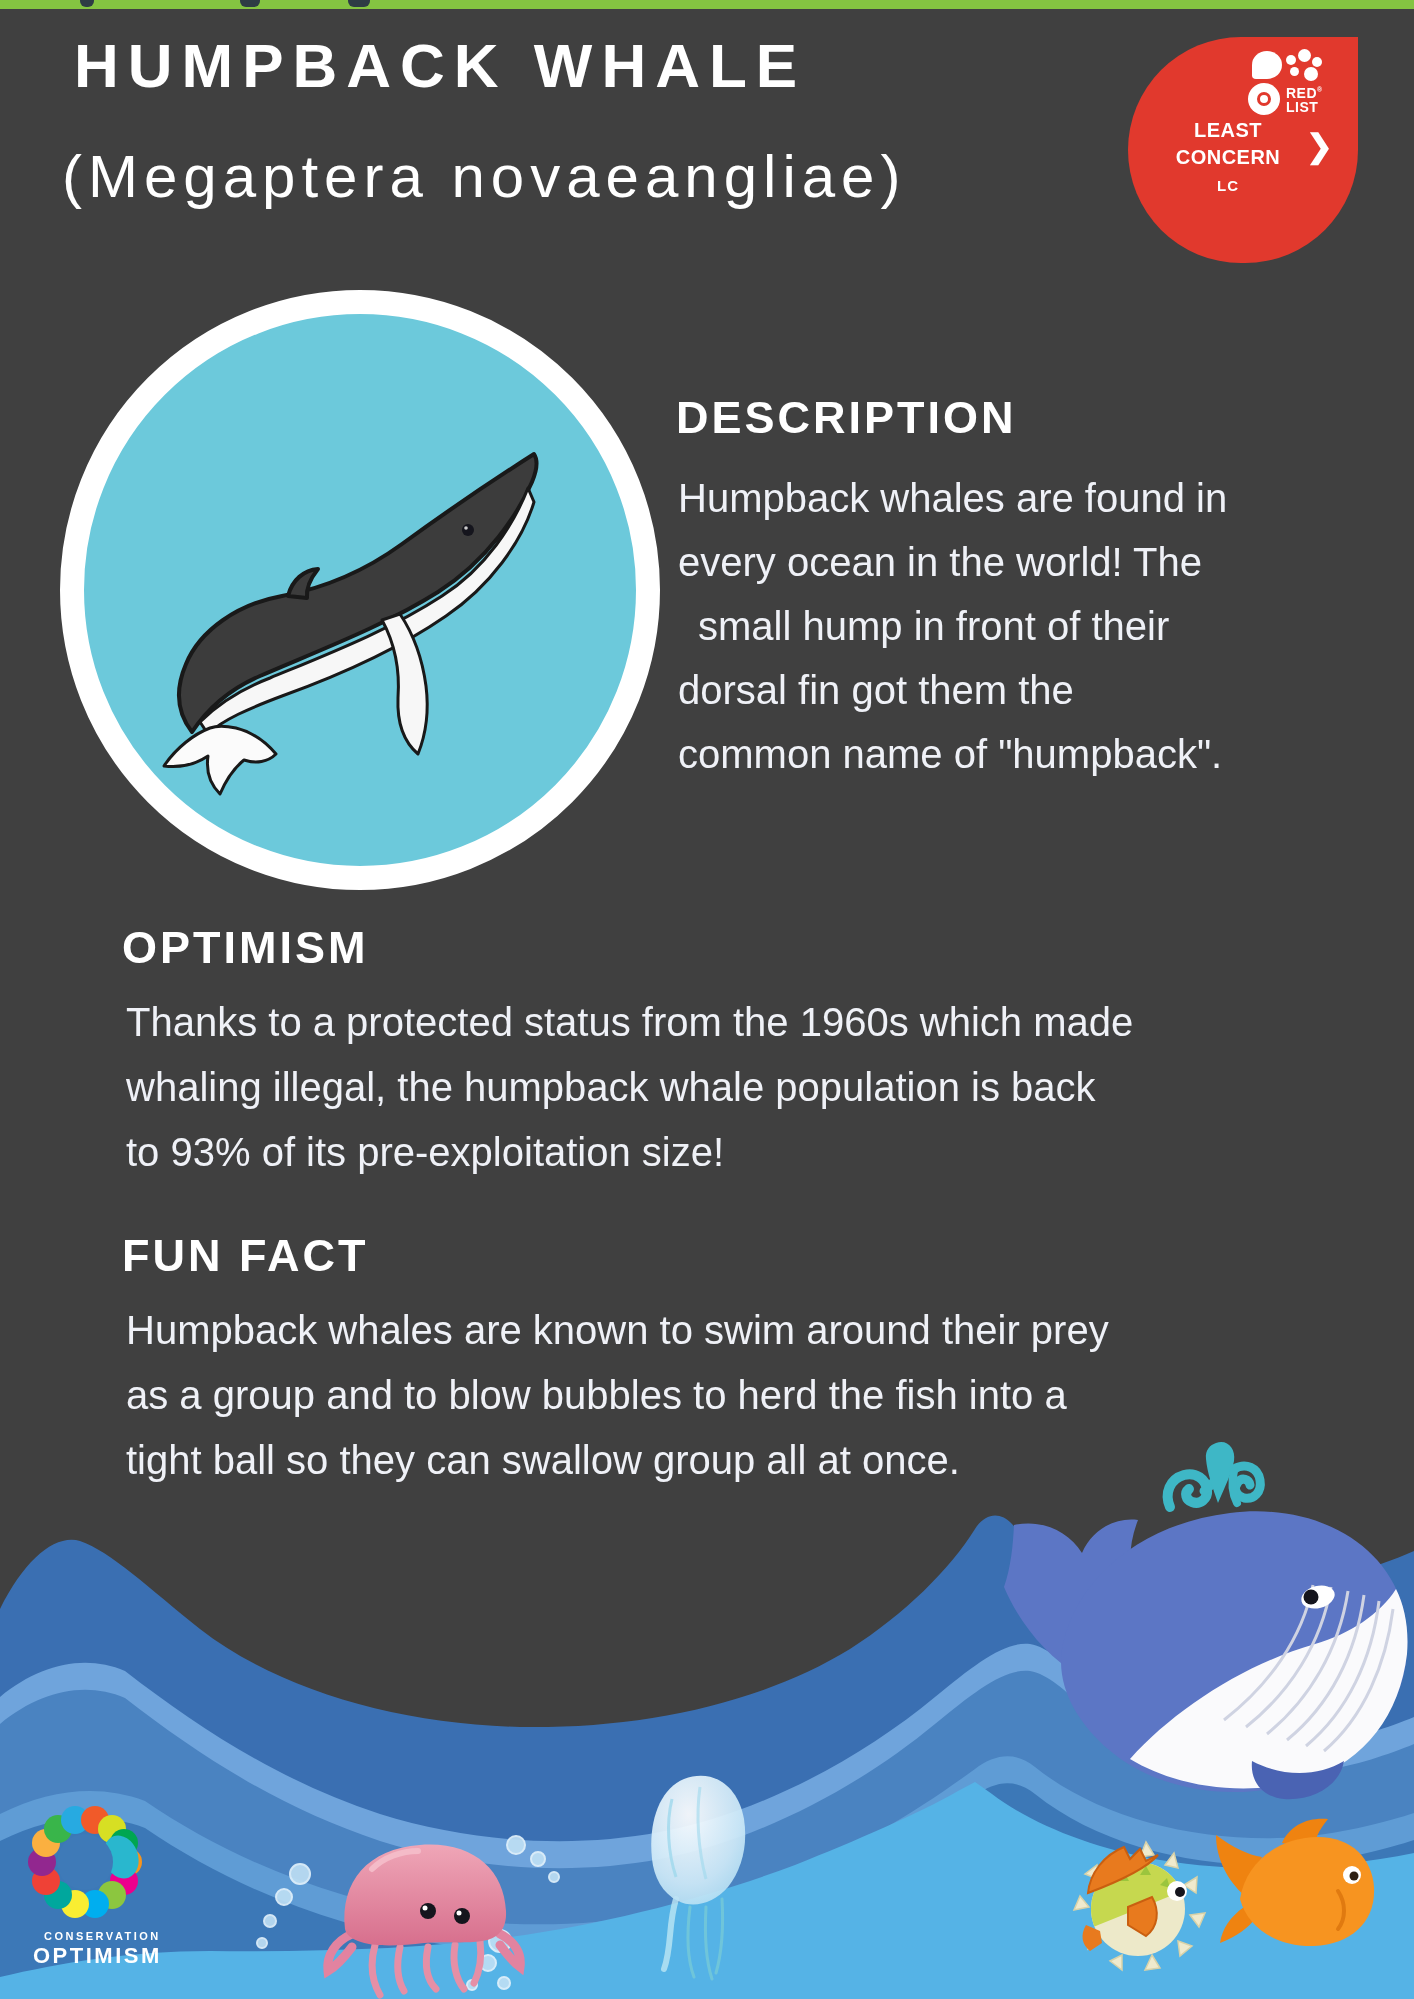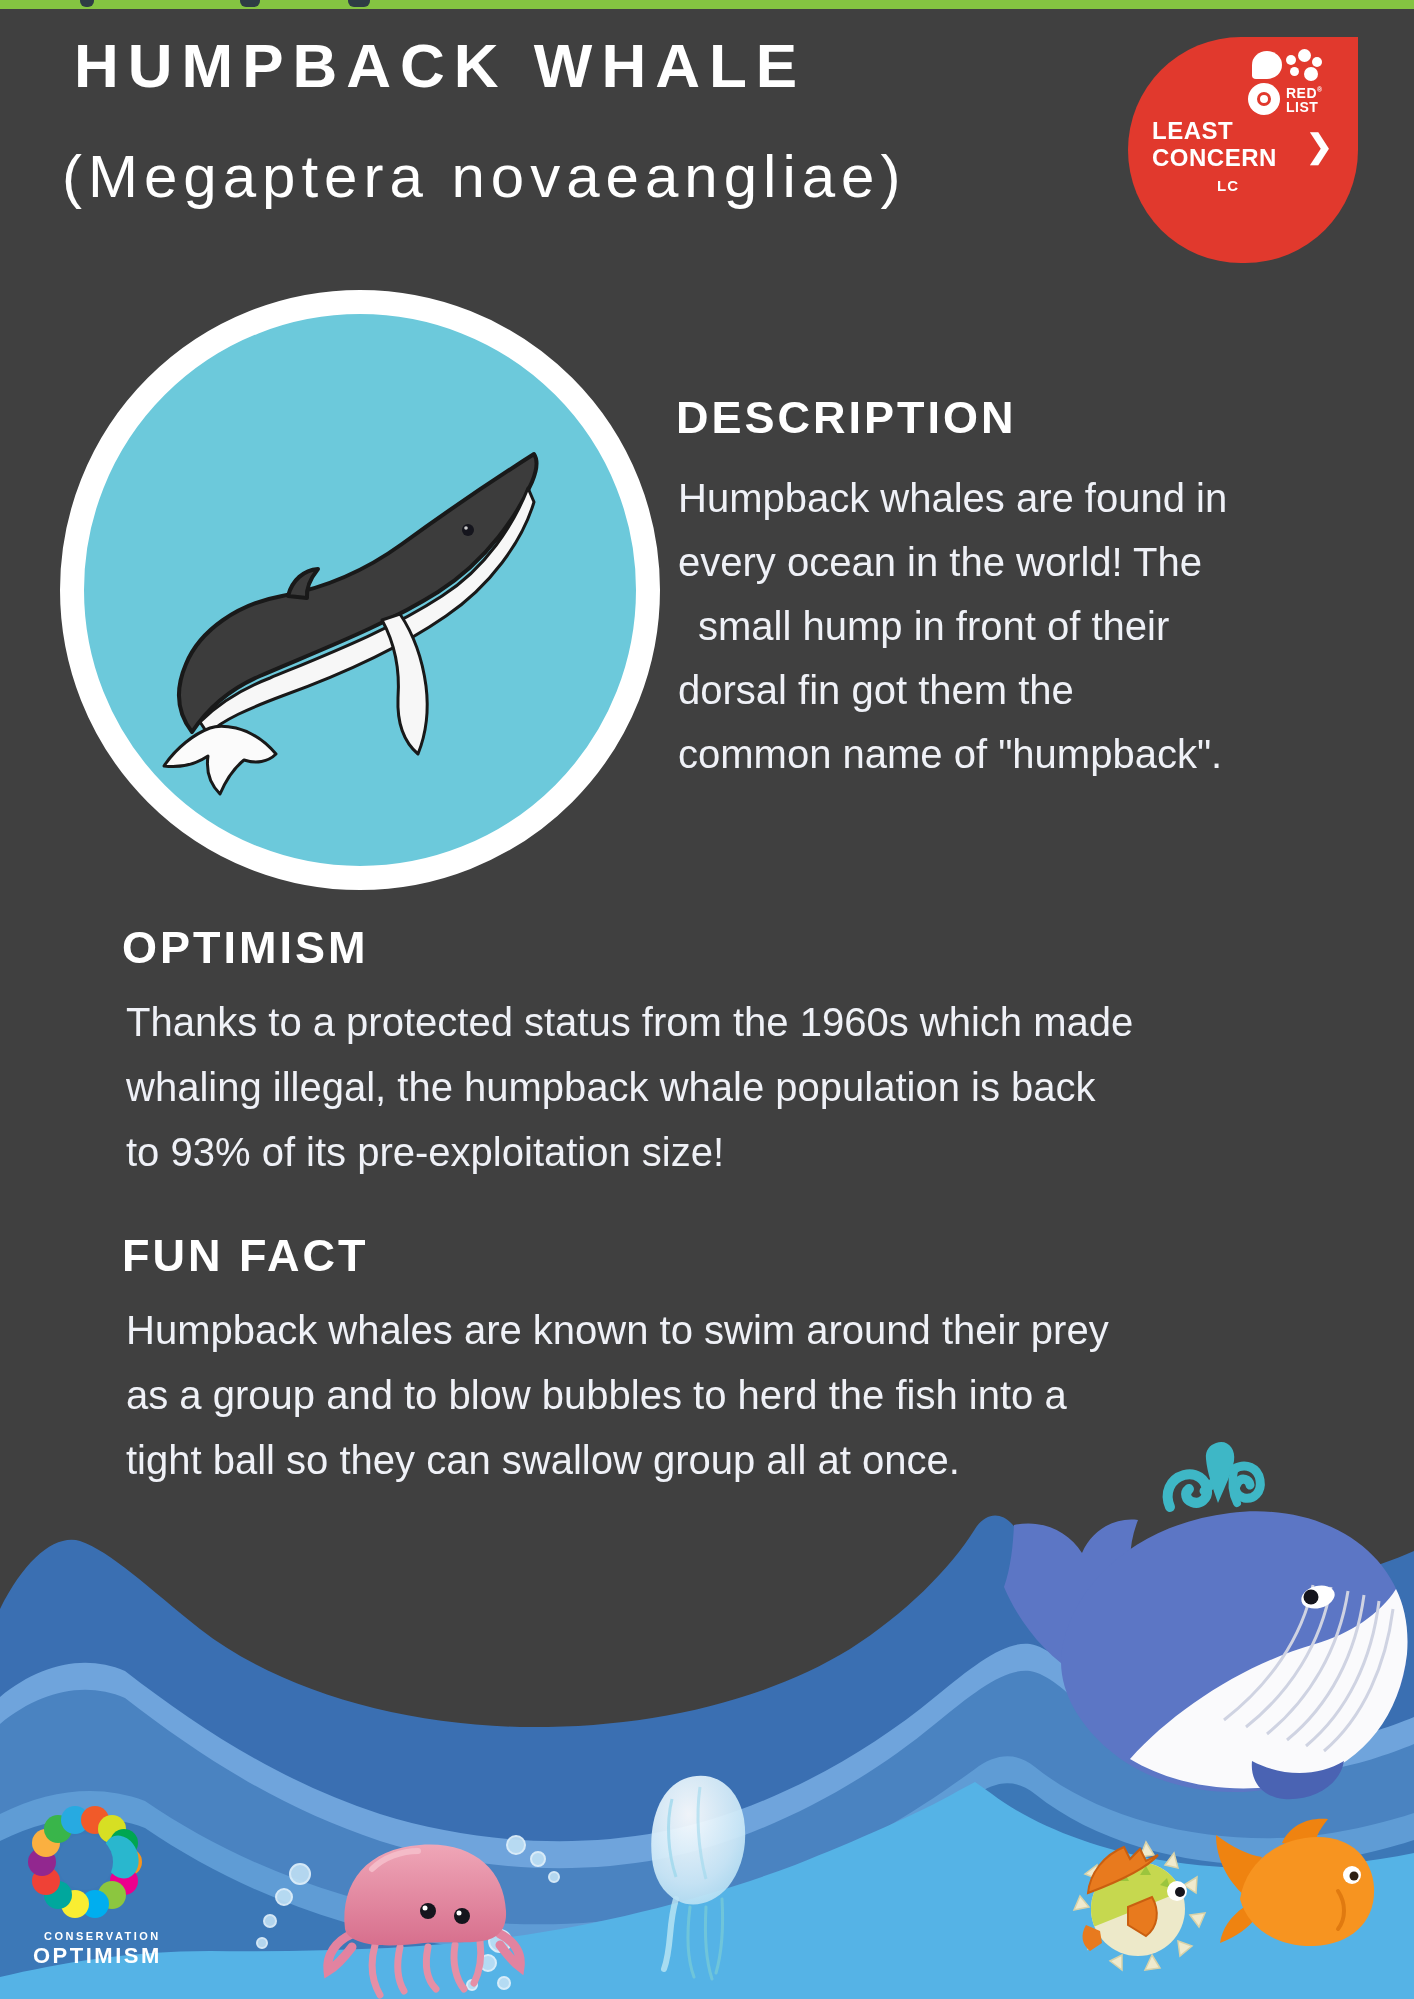--- a/index.html
+++ b/index.html
@@ -17,22 +17,22 @@
   .badge{position:absolute;left:1128px;top:37px;width:230px;height:226px;background:#E1392D;
     border-radius:115px 0 115px 115px;color:#fff;}
   .rl-logo{position:absolute;right:14px;top:12px;width:100px;height:76px;}
   .rl-blob{position:absolute;left:8px;top:2px;width:30px;height:28px;background:#fff;
     border-radius:52% 52% 52% 14%;}
   .rl-paw i{position:absolute;background:#fff;border-radius:50%;}
   .rl-target{position:absolute;left:4px;top:34px;width:32px;height:32px;background:#fff;border-radius:50%;}
   .rl-target i{position:absolute;left:9px;top:9px;width:8px;height:8px;border:3px solid #E1392D;border-radius:50%;}
   .rl-text{position:absolute;left:42px;top:34px;font-size:14px;line-height:14px;font-weight:800;letter-spacing:.5px;}
   .rl-text sup{font-size:7px;}
-  .badge-status{position:absolute;left:24px;top:80px;width:152px;
-    font-size:24px;line-height:27px;font-weight:800;letter-spacing:.5px;}
+  .badge-status{position:absolute;left:24px;top:80px;width:152px;text-align:center;
+    font-size:20px;line-height:27px;font-weight:800;letter-spacing:.5px;}
   .badge-chevron{position:absolute;left:178px;top:90px;font-size:32px;font-weight:800;}
   .badge-code{position:absolute;left:24px;top:140px;width:152px;text-align:center;
     font-size:15px;font-weight:800;letter-spacing:1px;}
 
   
   .species-circle{position:absolute;left:60px;top:290px;width:552px;height:552px;
     background:#6CC9DB;border:24px solid #FFFFFF;border-radius:50%;}
   .species-circle svg{position:absolute;left:0;top:0;}
 
   .sec-heading{position:absolute;color:#FFFFFF;font-size:45px;font-weight:700;letter-spacing:3px;}

